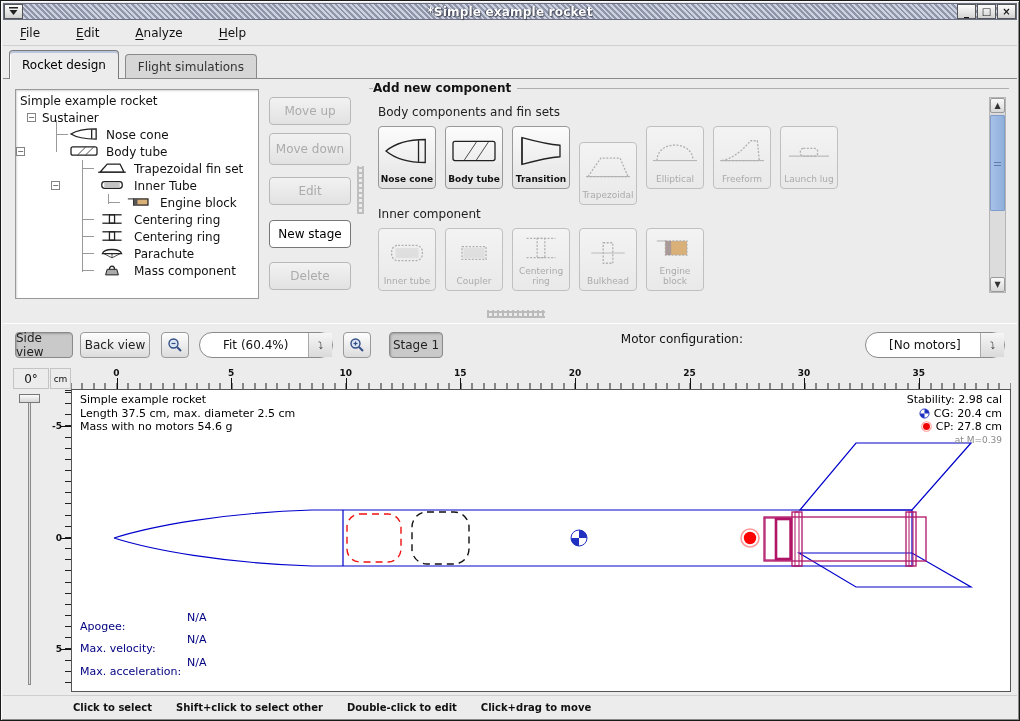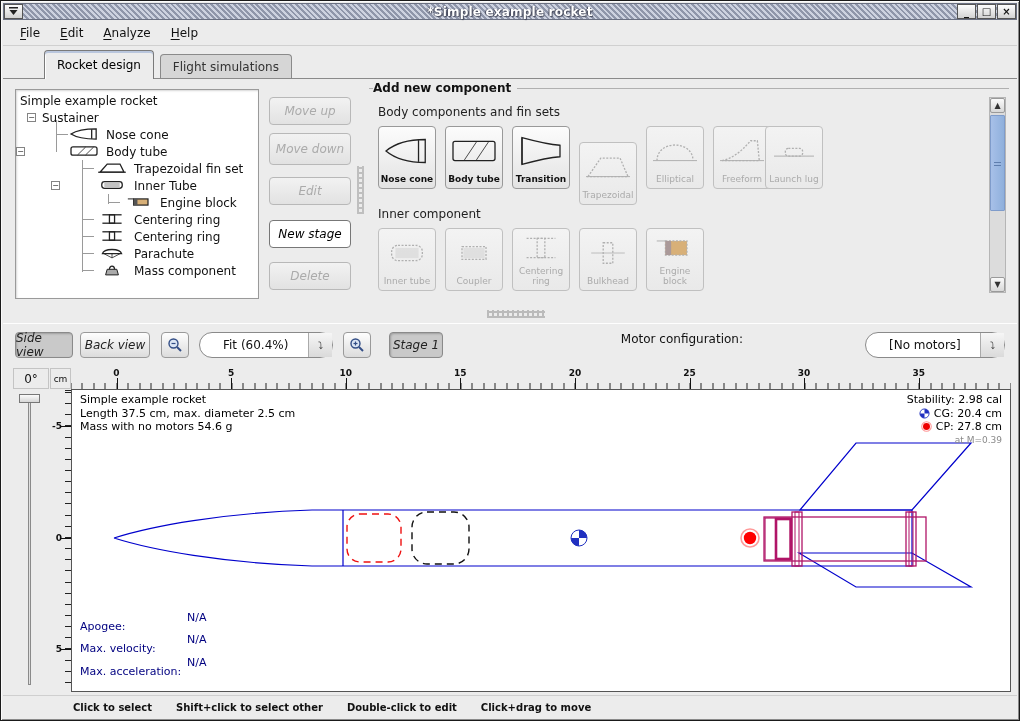--- a/index.html
+++ b/index.html
@@ -15,47 +15,47 @@
   #title-text { position:absolute; left:0; right:0; text-align:center; color:#fff; font-weight:bold;
     font-size:12px; text-shadow:1px 1px 1px #44485a, -1px 0 1px #44485a; letter-spacing:.2px; }
   .tb-btn { width:19px; height:15px; background:linear-gradient(#fdfdfd,#d2d2d2); border:1px solid #555;
     display:flex; align-items:center; justify-content:center; font-size:10px; font-weight:bold; color:#111; z-index:2; }
   #tb-left { margin-right:auto; }
   #tb-right { margin-left:auto; display:flex; gap:1px; }
   .tb-glyph { line-height:1; }
 
   
   #menubar { position:absolute; left:2px; top:20px; right:2px; height:25px; background:#ececec;
-    border-bottom:1px solid #d0d0d0; display:flex; align-items:center; padding-left:8px; gap:2px; }
+    border-bottom:1px solid #d0d0d0; display:flex; align-items:center; padding-left:8px; gap:18px; }
   .menu-item { font-size:12px; color:#111; padding:3px 9px; cursor:default; }
   .menu-item u { text-underline-offset:2px; }
 
   
-  #tabs { position:absolute; left:2px; top:46px; right:8px; height:32px;margin-left:35px; }
+  #tabs { position:absolute; left:2px; top:46px; right:8px; height:32px; }
   .tab { position:absolute; bottom:0; border:1px solid #8a8a8a; border-bottom:none;
     border-radius:4px 4px 0 0; font-size:12px; padding:0 12px; display:flex; align-items:center; }
   .tab.active { height:29px; background:#ececec; z-index:2; border-color:#7a7a7a;
     box-shadow:inset 0 2px 0 #b9c6dd, inset 1px 0 0 #fff; }
   .tab.inactive { height:25px; background:#d6d6d6; color:#333; }
   #tabline { position:absolute; left:2px; top:77px; right:2px; height:1px; background:#8a8a8a; }
 
   
   #tree-panel { position:absolute; left:14px; top:88px; width:244px; height:210px; background:#fff;
     border:1px solid #9a9a9a; box-shadow:inset 1px 1px 2px #d7d7d7; overflow:hidden; }
   .tree-row { position:absolute; height:17px; display:flex; align-items:center; font-size:12px; color:#111; white-space:nowrap; }
   .tree-guide { position:absolute; background:#9a9a9a; }
   .expander { position:absolute; width:9px; height:9px; border:1px solid #848484; background:#fff;
     display:flex; align-items:center; justify-content:center; font-size:8px; line-height:7px; color:#333; }
   .tree-icon { position:absolute; }
   .tree-label { position:absolute; }
 
   
   .btn { position:absolute; border:1px solid #9a9a9a; border-radius:4px;
     background:linear-gradient(#fefefe,#dcdcdc); font-size:12px; color:#222;
-    display:flex; align-items:center; justify-content:center;font-style:italic; }
+    display:flex; align-items:center; justify-content:center; }
   .btn.disabled { color:#ababab; background:linear-gradient(#f2f2f2,#e2e2e2); border-color:#b8b8b8; }
   .btn.enabled-strong { background:#fff; border-color:#777; color:#000; }
   .btn.pressed { background:#c9c9c9; box-shadow:inset 1px 1px 2px #9e9e9e; border-color:#8a8a8a; }
 
   .grip-v { position:absolute; left:356px; top:165px; width:7px; height:48px;
     background:repeating-linear-gradient(0deg,#b5b5b5 0 2px,transparent 2px 5px),
                repeating-linear-gradient(90deg,#b5b5b5 0 2px,transparent 2px 5px); opacity:.8; }
   .grip-h { position:absolute; left:486px; top:309px; width:58px; height:8px;
     background:repeating-linear-gradient(90deg,#b0b0b0 0 2px,transparent 2px 5px),
                repeating-linear-gradient(0deg,#b0b0b0 0 2px,transparent 2px 5px); opacity:.8; }
@@ -315,21 +315,21 @@
         </div>
         <div class="comp-btn disabled" style="left: 344px; top: 45px;">
           <div class="cicon">
             <svg width="48" height="32" viewBox="0 0 48 32">
               <path d="M4,25.6 C16.799999999999997,23.04 26.400000000000002,12.8 32.64,5.76 L39.36,5.76 L41.28,25.6 Z" stroke-width="1.3" fill="none" stroke="#b0b0b0" stroke-dasharray="2,1.5"></path>
               <line x1="2" y1="25.6" x2="46" y2="25.6" stroke="#b0b0b0" stroke-width="1"></line>
             </svg>
           </div>
           <div class="ccap">Freeform</div>
         </div>
-        <div class="comp-btn disabled" style="left: 396px; top: 45px;">
+        <div class="comp-btn disabled" style="left: 411px; top: 45px;">
           <div class="cicon">
             <svg width="48" height="32" viewBox="0 0 48 32">
               <rect x="15.36" y="13.44" width="17.28" height="7.68" rx="3" stroke-width="1.3" fill="none" stroke="#b0b0b0" stroke-dasharray="2,1.5"></rect>
               <line x1="4" y1="21.12" x2="44" y2="21.12" stroke="#b0b0b0" stroke-width="1"></line>
             </svg>
           </div>
           <div class="ccap">Launch lug</div>
         </div>
         <div class="section-label" style="left: 9px; top: 126px;">Inner component</div>
         <div class="comp-btn disabled" style="left: 9px; top: 147px;">

